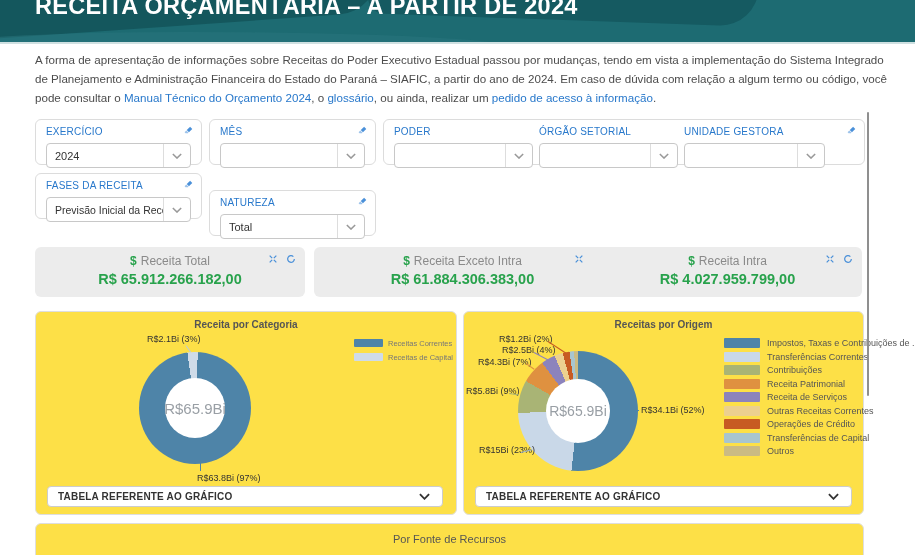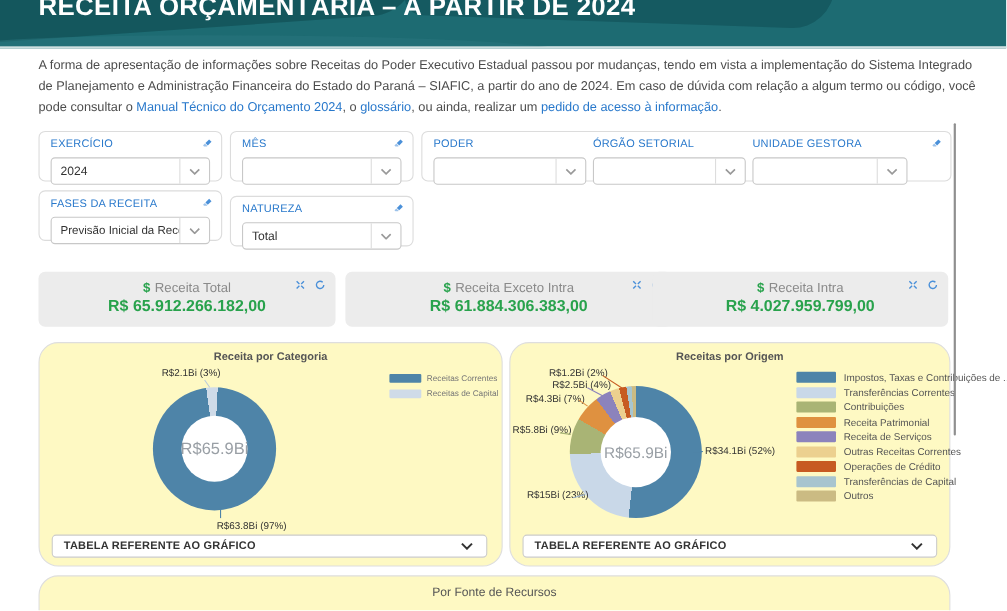--- a/index.html
+++ b/index.html
@@ -39,33 +39,33 @@
   
   .kpi{position:absolute;width:270px;height:50px;background:#ececec;border-radius:6px;
        text-align:center;box-sizing:border-box;padding-top:7px;}
   .kpi-head{font-size:12px;color:#8a8a8a;}
   .kpi-head .dollar{color:#28a24c;font-weight:bold;margin-right:4px;}
   .kpi-icons{position:absolute;right:9px;top:7px;display:flex;gap:8px;line-height:0;}
   .kpi-icons span{cursor:pointer;}
   .kpi-value{margin-top:3px;font-size:14.5px;font-weight:bold;color:#28a24c;}
 
   
-  .panel{position:absolute;background:#fef9c3;border:1px solid #dedede;border-radius:18px;}
+  .panel{position:absolute;background:#fde047;border:1px solid #dedede;border-radius:6px;}
   .chart-title{position:absolute;top:7px;left:0;width:100%;text-align:center;font-size:10px;
                font-weight:600;color:#555;}
   .donut{position:absolute;border-radius:50%;}
   .donut .hole{position:absolute;background:#fff;border-radius:50%;display:flex;
                align-items:center;justify-content:center;}
   .center-lbl{color:#999fa5;white-space:nowrap;}
   .plbl{position:absolute;font-size:9px;color:#333;white-space:nowrap;}
   .leader{position:absolute;height:1px;transform-origin:left center;}
   .elbow{position:absolute;width:1px;background:#4e84a8;}
 
   .legend{position:absolute;}
-  .lg-row{display:flex;align-items:flex-end;margin-bottom:5px;cursor:pointer;}
+  .lg-row{display:flex;align-items:flex-start;margin-bottom:5px;cursor:pointer;}
   .lg-sw{display:inline-block;border-radius:1px;}
   .legend-l .lg-sw{width:29px;height:8px;}
   .legend-l .lg-txt{font-size:7.5px;color:#777;margin-left:5px;white-space:nowrap;}
   .legend-r .lg-sw{width:36px;height:10px;}
   .legend-r .lg-txt{font-size:9px;color:#555;margin-left:7px;white-space:nowrap;}
   .legend-r .lg-row{margin-bottom:3.5px;padding-left:11px;}
 
   .sw0{background:#4e84a8;}.sw1{background:#c9d8e8;}.sw2{background:#a9b475;}
   .sw3{background:#df9140;}.sw4{background:#8c83bc;}.sw5{background:#ecd08f;}
   .sw6{background:#c75b22;}.sw7{background:#a8c5cf;}.sw8{background:#cbbb83;}
@@ -176,21 +176,21 @@
     <div class="sel" style="font-size:10.5px;">
       <span class="sel-val">Previsão Inicial da Receita</span>
       <span class="sel-caret">
           <svg width="10" height="6" viewBox="0 0 12 7" fill="none" stroke="#999" stroke-width="1.8">
             <path d="M1 1l5 5 5-5"></path>
           </svg>
         </span>
     </div>
   </div>
 
-  <div class="fbox" style="left:209px;top:178px;width:167px;height:46px;">
+  <div class="fbox" style="left:209px;top:190px;width:167px;height:46px;">
     <div class="flabel">NATUREZA</div>
     <span class="eraser"><svg width="11" height="11" viewBox="0 0 24 24">
           <path d="M15.5 3.8l4.7 4.7-7.3 7.3-4.7-4.7z" fill="#4a90d9"></path>
           <path d="M7.2 12.1l4.7 4.7-1 1H5.5l-2-2z" fill="#4a90d9" opacity=".55"></path>
         </svg></span>
     <div class="sel">
       <span class="sel-val">Total</span>
       <span class="sel-caret">
           <svg width="10" height="6" viewBox="0 0 12 7" fill="none" stroke="#999" stroke-width="1.8">
             <path d="M1 1l5 5 5-5"></path>

